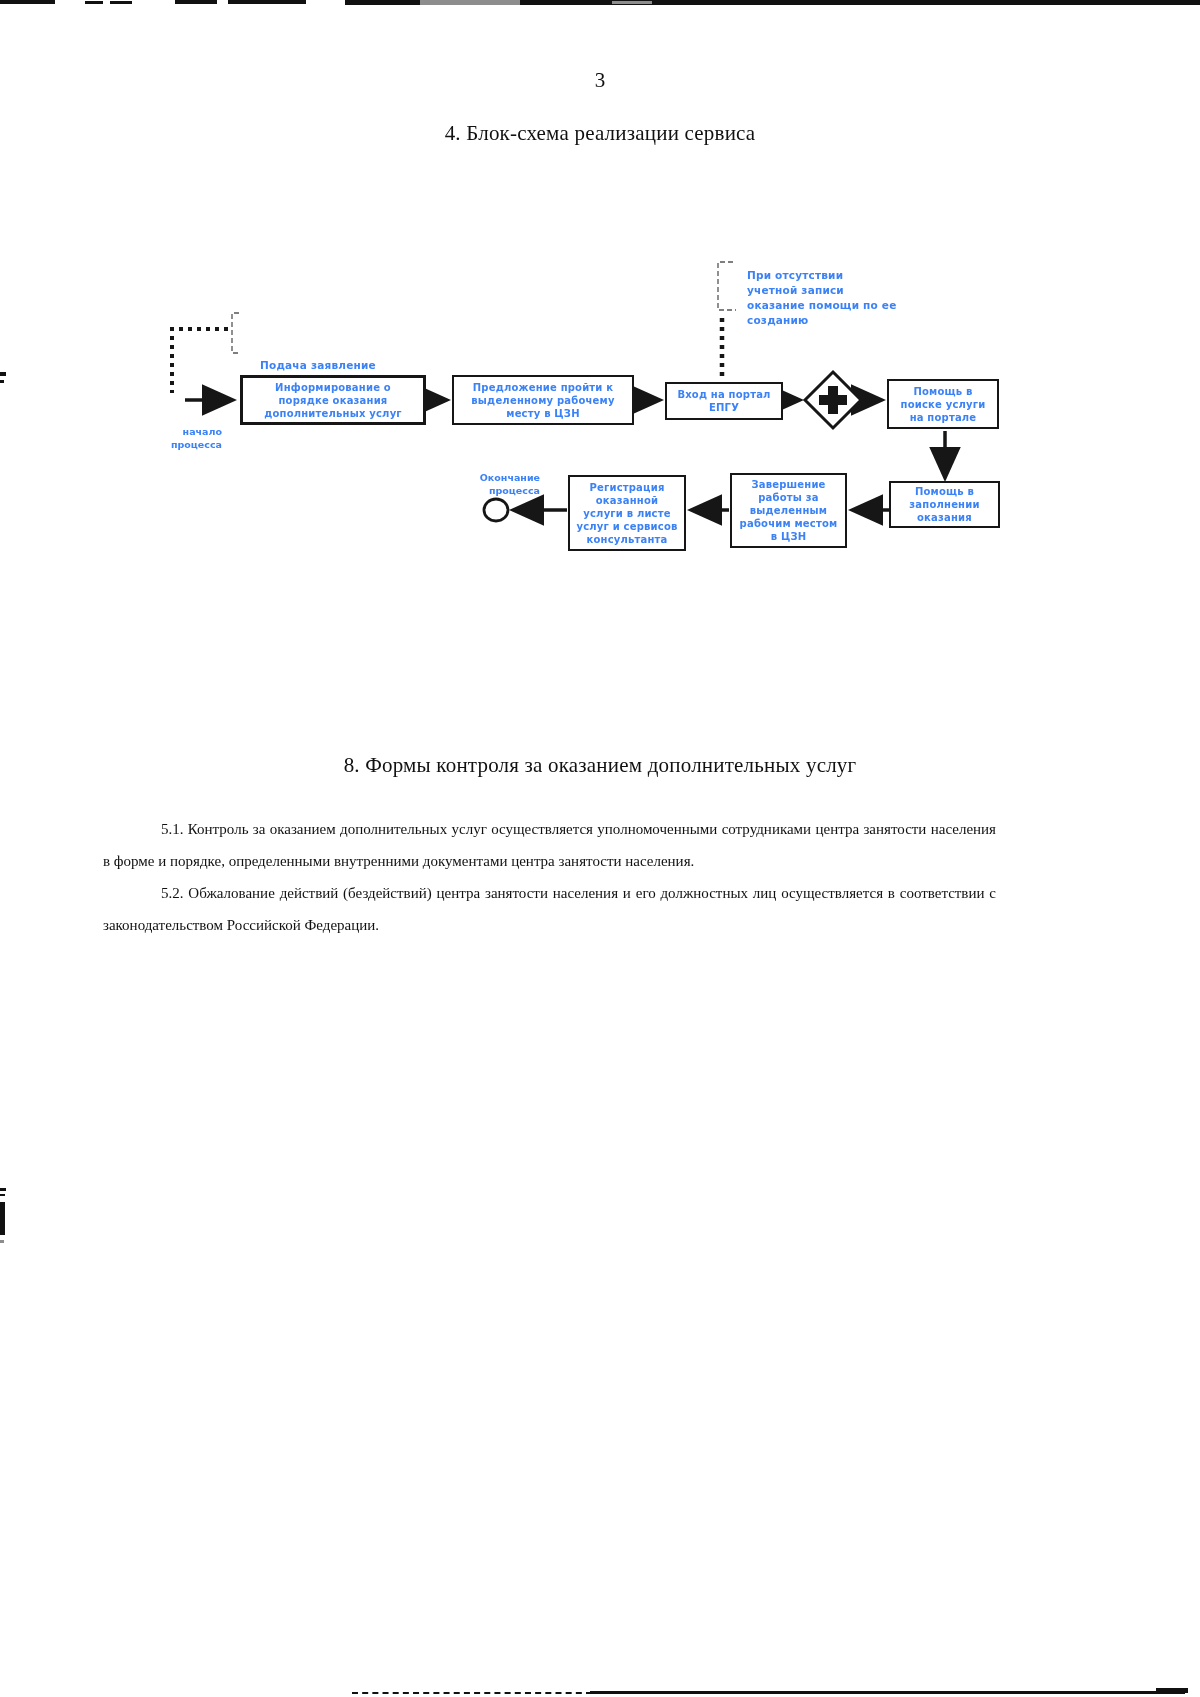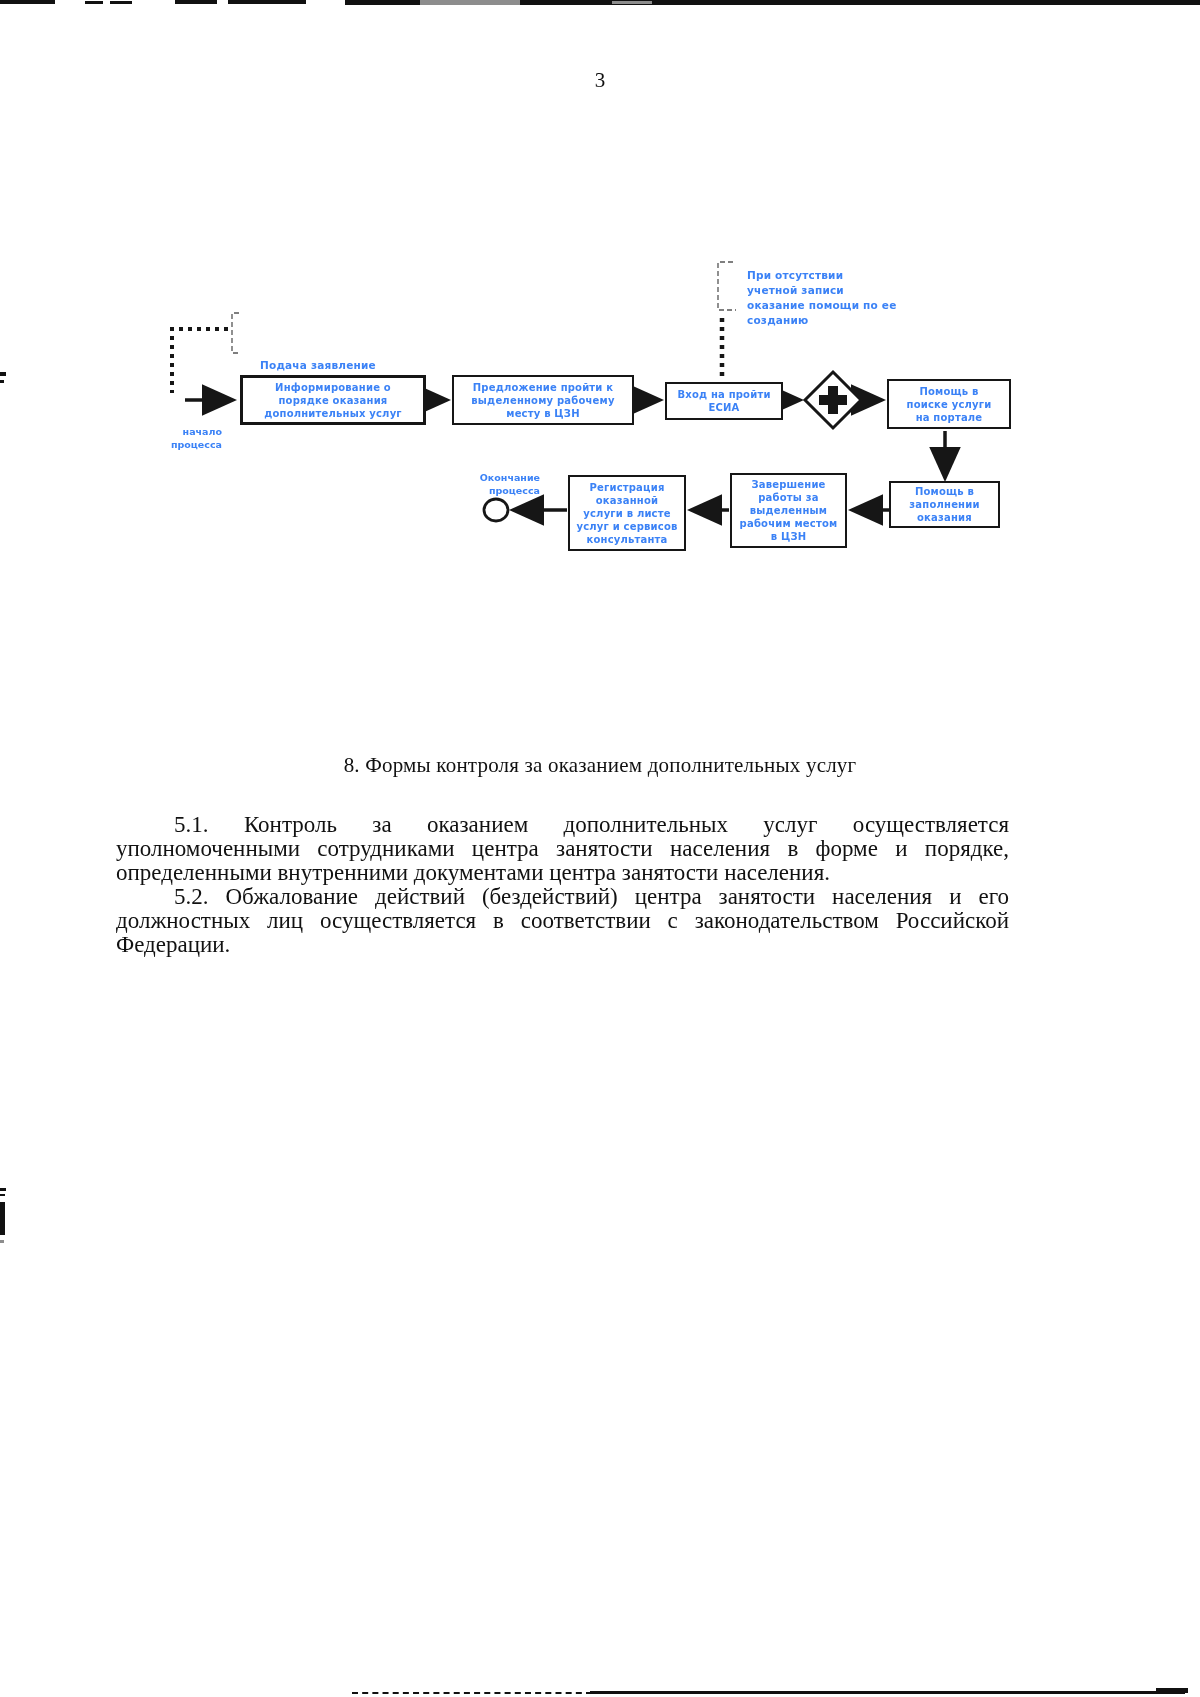--- a/index.html
+++ b/index.html
@@ -16,22 +16,22 @@
     position:absolute;top:68px;left:0;width:1200px;
     text-align:center;font-size:21px;
   }
   .doc-title{
     position:absolute;left:0;width:1200px;
     text-align:center;font-size:21px;letter-spacing:0.2px;
   }
   .title-4{top:121px;}
   .title-5{top:753px;}
   .body-text{
-    position:absolute;left:116px;top:813px;width:893px;
-    font-size:23px;line-height:24px;text-align:justify;
+    position:absolute;left:103px;top:813px;width:893px;
+    font-size:15px;line-height:32px;text-align:justify;
   }
   .body-text p{margin:0;text-indent:58px;}
   
   .flowchart{
     position:absolute;left:140px;top:255px;width:880px;height:320px;
     font-family:"DejaVu Sans", sans-serif;
     color:#3b82f6;
   }
   .fc-svg{position:absolute;left:0;top:0;}
   .fc-box{
@@ -79,20 +79,21 @@
   <div class="artifact" style="left:0;top:1188px;width:6px;height:3px;"></div>
   <div class="artifact" style="left:0;top:1194px;width:5px;height:2px;"></div>
   <div class="artifact" style="left:0;top:1202px;width:5px;height:33px;"></div>
   <div class="artifact gray" style="left:0;top:1240px;width:4px;height:3px;"></div>
 
   <div class="artifact-dashed" style="left:352px;top:1692px;width:240px;"></div>
   <div class="artifact" style="left:590px;top:1691px;width:595px;height:3px;"></div>
   <div class="artifact" style="left:1156px;top:1688px;width:32px;height:5px;"></div>
 
   <div class="page-number">3</div>
+  <div class="doc-title title-4">4. Блок-схема реализации сервиса</div>
 
   <div class="flowchart">
 
     <svg class="fc-svg" width="880" height="320" viewBox="0 0 880 320">
       <defs>
         <marker id="ah" markerWidth="10" markerHeight="9" refX="8" refY="4.5" orient="auto">
           <path d="M0,0 L10,4.5 L0,9 z" fill="#161616"></path>
         </marker>
       </defs>
 
@@ -121,22 +122,22 @@
     </svg>
 
     <div class="fc-note" style="left:607px;top:13px;width:150px;">При отсутствии учетной записи оказание помощи по ее созданию</div>
     <div class="fc-note" style="left:120px;top:63px;width:132px;margin-top:40px;">Подача заявление на ЕПГУ</div>
 
     <div class="fc-small" style="left:0px;top:170px;width:82px;">начало процесса</div>
     <div class="fc-small" style="left:314px;top:216px;width:86px;">Окончание процесса</div>
 
     <div class="fc-box" style="left:312px;top:120px;width:182px;height:50px;">Предложение пройти к выделенному рабочему месту в ЦЗН</div>
     <div class="fc-box" style="left:100px;top:120px;width:186px;height:50px;border-width:3px;">Информирование о порядке оказания дополнительных услуг</div>
-    <div class="fc-box" style="left:525px;top:127px;width:118px;height:38px;">Вход на пройти ЕСИА</div>
-    <div class="fc-box" style="left:747px;top:124px;width:124px;height:50px;padding:2px 10px;">Помощь в поиске услуги на портале</div>
+    <div class="fc-box" style="left:525px;top:127px;width:118px;height:38px;">Вход на портал ЕПГУ</div>
+    <div class="fc-box" style="left:747px;top:124px;width:112px;height:50px;padding:2px 10px;">Помощь в поиске услуги на портале</div>
     <div class="fc-box" style="left:749px;top:226px;width:111px;height:47px;">Помощь в заполнении оказания</div>
     <div class="fc-box" style="left:590px;top:218px;width:117px;height:75px;">Завершение работы за выделенным рабочим местом в ЦЗН</div>
     <div class="fc-box" style="left:428px;top:220px;width:118px;height:76px;border-width:2.5px;">Регистрация оказанной услуги в листе услуг и сервисов консультанта</div>
   </div>
 
   <div class="doc-title title-5">8. Формы контроля за оказанием дополнительных услуг</div>
 
   <div class="body-text">
     <p>5.1. Контроль за оказанием дополнительных услуг осуществляется уполномоченными сотрудниками центра занятости населения в форме и порядке, определенными внутренними документами центра занятости населения.</p>
     <p>5.2. Обжалование действий (бездействий) центра занятости населения и его должностных лиц осуществляется в соответствии с законодательством Российской Федерации.</p>

